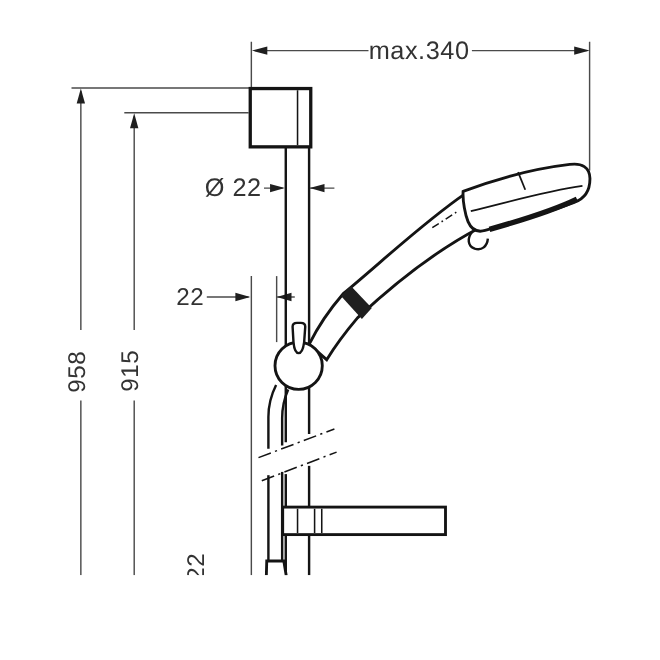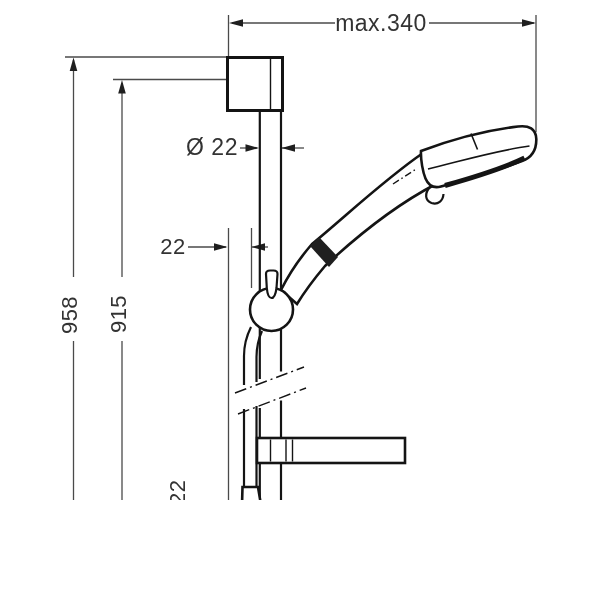--- a/index.html
+++ b/index.html
@@ -1,18 +1,18 @@
 <!DOCTYPE html>
 <html style="--c-background: #ffffff; --c-outline: #141414; --c-dimension: #4a4a4a; --c-arrow: #1f1f1f; --c-text: #333333; --c-shade: #141414;"><head>
 <meta charset="utf-8">
 <style>
   html,body{margin:0;padding:0;background:#ffffff;}
   .stage{
     position:relative;width:600px;height:500px;background:var(--c-background,#fff);
-    font-family:"Liberation Sans", sans-serif;overflow:hidden;
+    font-family:"Liberation Sans", sans-serif;overflow:hidden;margin-top:23px;
   }
   svg{position:absolute;left:0;top:0;}
   .dim-line{stroke:var(--c-dimension,#4a4a4a);stroke-width:1.3;fill:none;}
   .arrow{fill:var(--c-arrow,#1f1f1f);stroke:none;}
   .dim-text{fill:var(--c-text,#333);font-size:23px;letter-spacing:0.5px;}
   .dim-text-sm{fill:var(--c-text,#333);font-size:22px;letter-spacing:0.5px;}
   .outline{stroke:var(--c-outline,#141414);fill:none;stroke-linecap:butt;}
   .fillwhite{fill:var(--c-background,#fff);}
   .w3{stroke-width:3;}
   .w26{stroke-width:2.6;}

